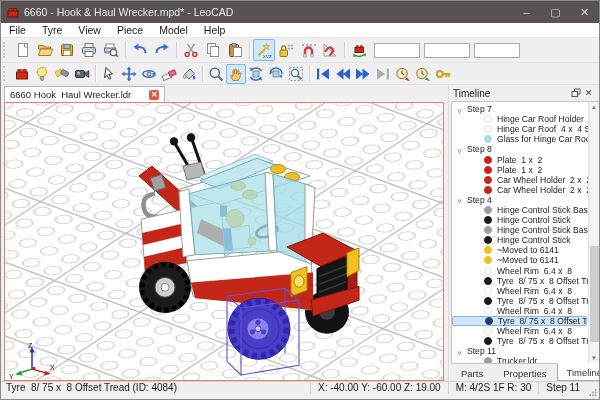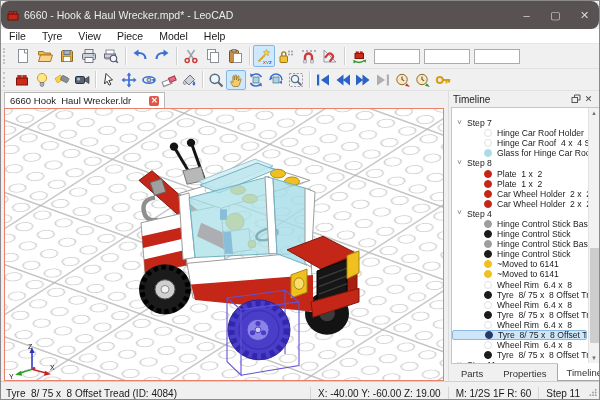--- a/index.html
+++ b/index.html
@@ -1,19 +1,19 @@
 <!DOCTYPE html>
 <html><head>
 <meta charset="utf-8">
 <style>
   html,body{margin:0;padding:0;background:#d8d8d8;font-family:"Liberation Sans",sans-serif;}
   *{box-sizing:border-box;}
   .window{width:600px;height:400px;border:1px solid #8a8a8a;display:flex;flex-direction:column;background:#f0f0f0;overflow:hidden;}
   
-  .titlebar{height:28px;background:#585352;display:flex;align-items:center;color:#ececec;font-size:10.5px;flex:0 0 auto;border-radius:8px;}
+  .titlebar{height:22px;background:#585352;display:flex;align-items:center;color:#ececec;font-size:10.5px;flex:0 0 auto;}
   .titlebar .appicon{margin:0 5px 0 6px;display:flex;}
   .titlebar .title{flex:1;white-space:nowrap;overflow:hidden;}
   .winbtn{width:29px;height:100%;display:flex;align-items:center;justify-content:center;color:#d8d8d8;font-size:11px;cursor:default;}
   
   .menubar{height:15px;background:#ffffff;display:flex;align-items:flex-start;font-size:10.5px;color:#1a1a1a;border-bottom:1px solid #e6e6e6;flex:0 0 auto;}
   .menubar .mi{padding:0 8px;height:100%;display:flex;align-items:center;}
   
   .toolbar{background:#f0f0f0;display:flex;align-items:center;flex:0 0 auto;border-bottom:1px solid #e2e2e2;}
   .toolbar.row1{height:25px;}
   .toolbar.row2{height:22px;}
@@ -34,38 +34,38 @@
   .tabclose{width:10px;height:10px;background:#e0564a;border-radius:2px;color:#fff;font-size:8px;line-height:10px;text-align:center;font-weight:bold;}
   .viewport{flex:1;border:1px solid #e8806a;background:#fff;margin:0 0 0 3px;position:relative;min-height:0;}
   .viewport svg{position:absolute;inset:0;width:100%;height:100%;}
   .splitter{width:4px;background:#f0f0f0;flex:0 0 auto;}
   
   .panel{width:151px;flex:0 0 auto;display:flex;flex-direction:column;background:#f0f0f0;border-left:1px solid #dcdcdc;}
   .panelhead{height:16px;display:flex;align-items:center;font-size:10px;color:#222;padding:0 4px;flex:0 0 auto;}
   .panelhead .ptitle{flex:1;}
   .phbtn{width:13px;height:13px;display:flex;align-items:center;justify-content:center;color:#444;font-size:9px;}
   .treewrap{flex:1;display:flex;min-height:0;border:1px solid #c6c6c6;border-right:none;margin:0 0 0 2px;background:#fff;}
-  .tree{flex:1;overflow:hidden;padding-top:10px;}
+  .tree{flex:1;overflow:hidden;padding-top:2px;text-align:right;}
   .trow{height:10.1px;display:flex;align-items:center;font-size:8.6px;color:#1a1a1a;}
   .trow .lbl{white-space:pre;overflow:hidden;}
   .trow.step{padding-left:4px;gap:4px;}
   .chev{font-size:7px;color:#555;display:inline-block;transform:rotate(90deg);width:7px;}
   .trow.item{padding-left:32px;gap:5px;}
   .disc{width:8px;height:8px;border-radius:50%;flex:0 0 auto;}
   .trow.item.sel{background:#cfe6f8;border:1px solid #8ab8e0;border-radius:2px;margin-right:1px;}
   
   .vscroll{width:11px;background:#f2f2f2;border-left:1px solid #e2e2e2;position:relative;flex:0 0 auto;}
   .varrow{position:absolute;left:0;width:100%;height:10px;color:#737373;font-size:6px;text-align:center;line-height:10px;}
   .vthumb{position:absolute;left:1px;width:9px;background:#cdcdcd;border-radius:1px;}
   
   .paneltabs{height:17px;display:flex;align-items:stretch;font-size:9.5px;color:#333;padding-left:2px;flex:0 0 auto;}
   .ptab{padding:1px 9px 0;display:flex;align-items:center;border:1px solid transparent;}
   .ptab.active{background:#fff;border-color:#a8a8a8;border-top-color:#fff;margin-top:-1px;}
   
-  .statusbar{height:18px;background:#f0f0f0;border-top:1px solid #d0d0d0;display:flex;align-items:flex-end;font-size:10px;color:#1a1a1a;flex:0 0 auto;}
+  .statusbar{height:18px;background:#f0f0f0;border-top:1px solid #d0d0d0;display:flex;align-items:flex-start;font-size:10px;color:#1a1a1a;flex:0 0 auto;}
   .statusbar .part{padding-left:5px;flex:1;white-space:pre;}
   .sfield{padding:0 7px;border-left:1px solid #d5d5d5;height:70%;display:flex;align-items:center;white-space:pre;}
   .gripbox{width:12px;height:100%;display:flex;align-items:flex-end;justify-content:flex-end;padding:2px;}
 </style>
 </head>
 <body>
 
 <div class="window">
 
   <div class="titlebar">
@@ -619,21 +619,21 @@
           <span class="ptab">Parts</span>
           <span class="ptab">Properties</span>
           <span class="ptab active">Timeline</span>
         </div>
     </div>
   </div>
 
   <div class="statusbar">
     <span class="part">Tyre  8/ 75 x  8 Offset Tread (ID: 4084)</span>
     <span class="sfield">X: -40.00 Y: -60.00 Z: 19.00</span>
-    <span class="sfield">M: 1/2S 1F R: 60</span>
+    <span class="sfield">M: 4/2S 1F R: 30</span>
     <span class="sfield">Step 11</span>
     <span class="gripbox">
       <svg width="9" height="9" viewBox="0 0 9 9">
           <g fill="#9a9a9a">
             <circle cx="7.5" cy="1.5" r="1"></circle>
             <circle cx="7.5" cy="4.5" r="1"></circle>
             <circle cx="4.5" cy="4.5" r="1"></circle>
             <circle cx="7.5" cy="7.5" r="1"></circle>
             <circle cx="4.5" cy="7.5" r="1"></circle>
             <circle cx="1.5" cy="7.5" r="1"></circle>

